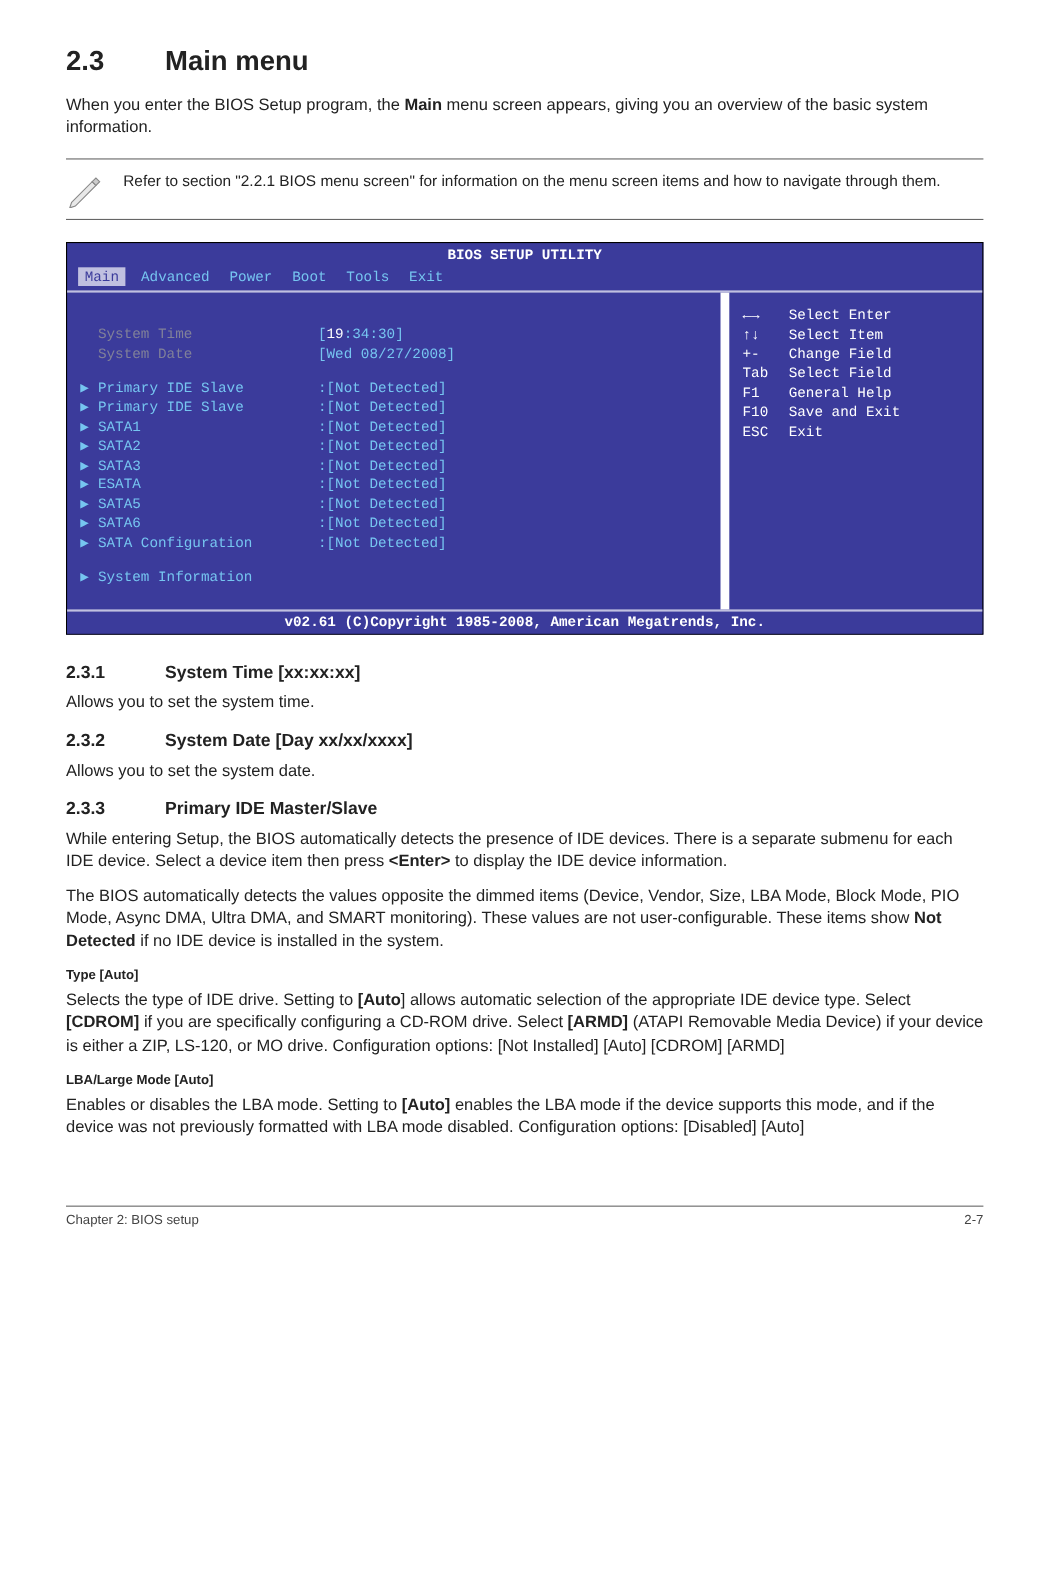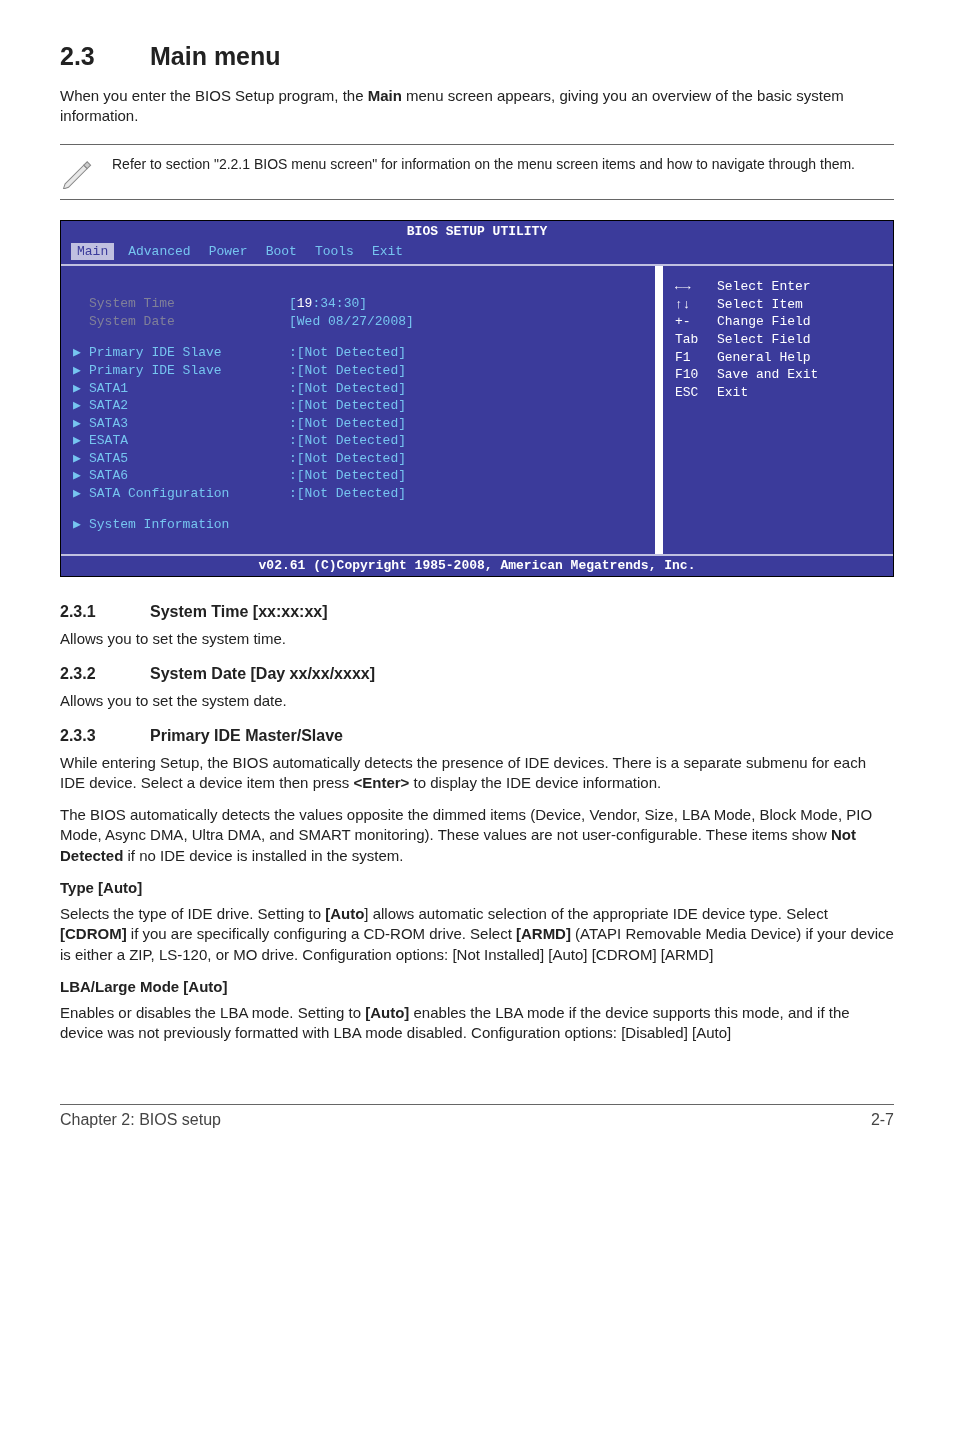--- a/index.html
+++ b/index.html
@@ -35,22 +35,22 @@
   .bios-val .hl { color: #fff; text-align: right; }
   .bios-help { color: #fff; margin-bottom: 12px; }
   .bios-help2 { color: #fff; margin-bottom: 60px; }
   .bios-keys { color: #fff; }
   .bios-keys .row { display:flex; }
   .bios-keys .k { color: #fff; width: 42px; }
   .bios-footer { text-align: center; background: #3b3b9b; padding: 1px 0 2px 0; border-top: 2px solid #c0c0e0; color: #fff; font-weight: bold; }
   h2.subsec { font-size: 16px; font-weight: bold; margin: 14px 0 6px 0; }
   h2.subsec .num { display: inline-block; width: 90px; }
   p.body { margin-bottom: 12px; }
-  h3.opt { font-size: 15px; font-weight: bold; margin: 12px 0 6px 0; }
-  .footer { border-top: 1px solid #666; margin-top: 60px; padding-top: 4px; display: flex; justify-content: space-between; font-size: 16px; color: #444; }
+  h3.opt { font-size: 12px; font-weight: bold; margin: 12px 0 6px 0; }
+  .footer { border-top: 1px solid #666; margin-top: 60px; padding-top: 4px; display: flex; justify-content: space-between; font-size: 12px; color: #444; }
 </style>
 </head>
 <body>
 
 <h1 class="section">
   <span class="num">2.3</span><span>Main menu</span>
 </h1>
 
 <p class="intro">
   <span>When you enter the BIOS Setup program, the </span><b>Main</b><span> menu screen appears, giving you an overview of the basic system information.</span>

